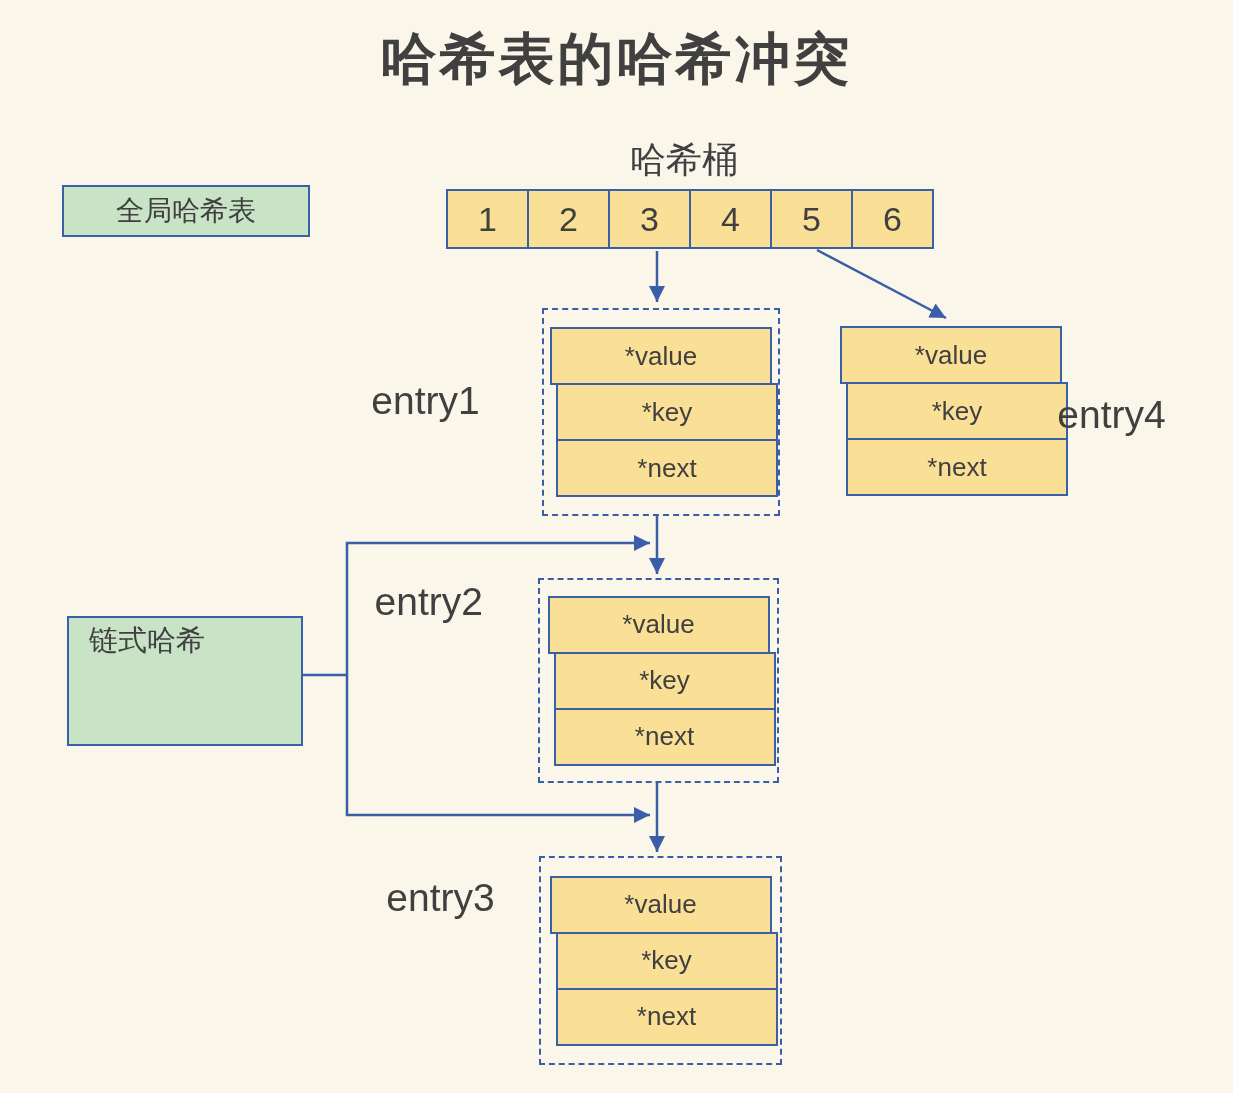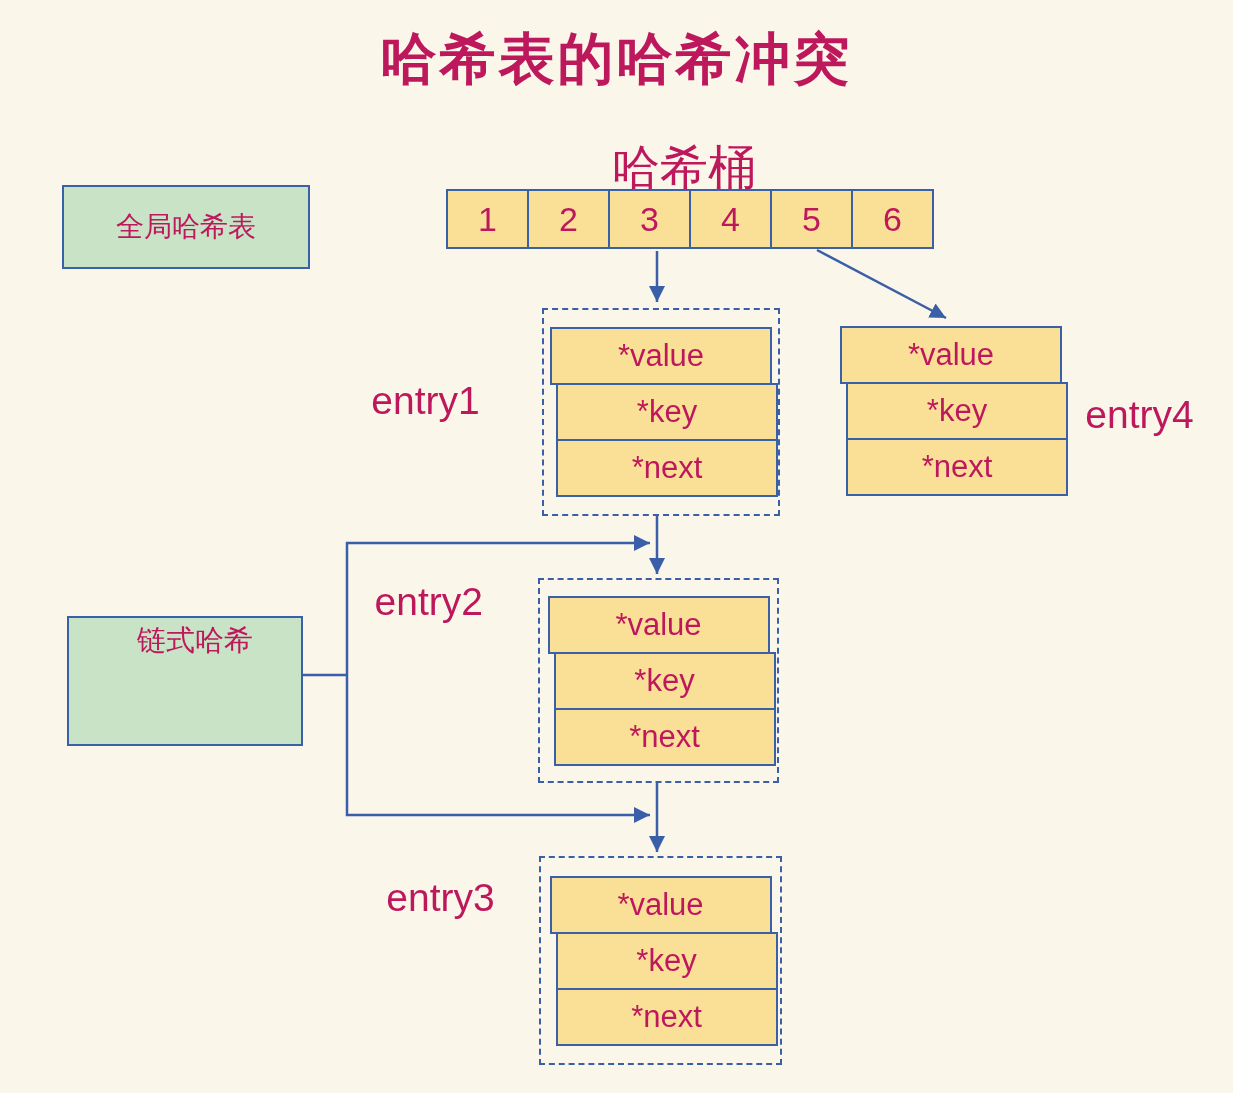--- a/index.html
+++ b/index.html
@@ -3,84 +3,84 @@
 <meta charset="utf-8">
 <style>
   * { margin: 0; padding: 0; box-sizing: border-box; }
   html, body { background: #faf6e9; }
   #canvas {
     position: relative;
     width: 1233px;
     height: 1093px;
     background: #faf6e9;
     font-family: "Liberation Sans", sans-serif;
-    color: #be185d;
+    color: #404040;
     overflow: hidden;
   }
   #arrow-layer { position: absolute; left: 0; top: 0; width: 1233px; height: 1093px; }
   .abs { position: absolute; }
   .title {
     left: 0; top: 22px; width: 1233px;
     text-align: center;
     font-size: 56px;
     font-weight: 600;
     letter-spacing: 3px;
   }
   .bucket-label {
     left: 602px; top: 136px; width: 164px;
     text-align: center;
-    font-size: 48px;
+    font-size: 36px;
     font-weight: 500;
   }
   .bucket-row { left: 446px; top: 189px; display: flex; }
   .bucket-cell {
     width: 83px; height: 60px;
     background: #fae096;
     border: 2px solid #3a60a8;
     display: flex; align-items: center; justify-content: center;
     font-size: 34px;
   }
   .bucket-cell + .bucket-cell { margin-left: -2px; }
   .green-box {
     background: #c8e3c6;
     border: 2px solid #3a60a8;
   }
   .global-box {
-    left: 62px; top: 185px; width: 248px; height: 84px;
+    left: 62px; top: 185px; width: 248px; height: 52px;
     display: flex; align-items: center; justify-content: center;
     font-size: 28px;
   }
   .chain-box {
     left: 67px; top: 616px; width: 236px; height: 130px;
-    display: flex; flex-direction: row; justify-content: center;
+    display: flex; flex-direction: row; 
     padding-left: 20px;
     font-size: 29px;
     line-height: 44px;
   }
   .entry-node {
     display: flex; flex-direction: column; align-items: center; justify-content: center;
   }
   .entry-node.dashed { border: 2px dashed #3b5ea8; }
   .entry-cell {
     width: 222px; height: 58px;
     background: #fae096;
     border: 2px solid #3a60a8;
     display: flex; align-items: center; justify-content: center;
-    font-size: 31px;
+    font-size: 26px;
   }
   .entry-cell + .entry-cell { margin-top: -2px; margin-left: 12px; }
   .entry-label { font-size: 39px; }
   #entry1-box { left: 542px; top: 308px; width: 238px; height: 208px; }
   #entry2-box { left: 538px; top: 578px; width: 241px; height: 205px; }
   #entry3-box { left: 539px; top: 856px; width: 243px; height: 209px; }
   #entry4-box { left: 840px; top: 326px; width: 222px; height: 170px; }
   #entry1-label { left: 368px; top: 379px; width: 115px; text-align: center; }
   #entry2-label { left: 368px; top: 580px; width: 115px; text-align: right; }
   #entry3-label { left: 383px; top: 876px; width: 115px; text-align: center; }
-  #entry4-label { left: 1082px; top: 393px; width: 115px; text-align: center; }
+  #entry4-label { left: 1054px; top: 393px; width: 115px; text-align: center; }
 </style>
 </head>
 <body>
 
 <div id="canvas">
 
   <svg id="arrow-layer" viewBox="0 0 1233 1093" xmlns="http://www.w3.org/2000/svg">
     <defs>
       <marker id="arrow" viewBox="0 0 10 10" refX="10" refY="5" markerWidth="16" markerHeight="16" markerUnits="userSpaceOnUse" orient="auto-start-reverse">
         <path d="M0,0 L10,5 L0,10 z" fill="#3b5ea8"></path>

